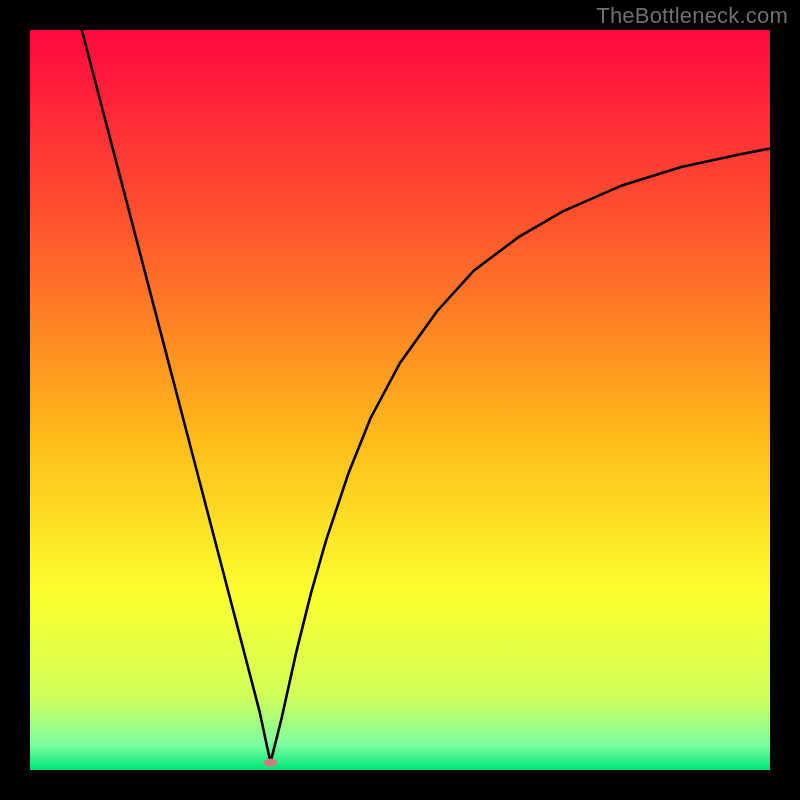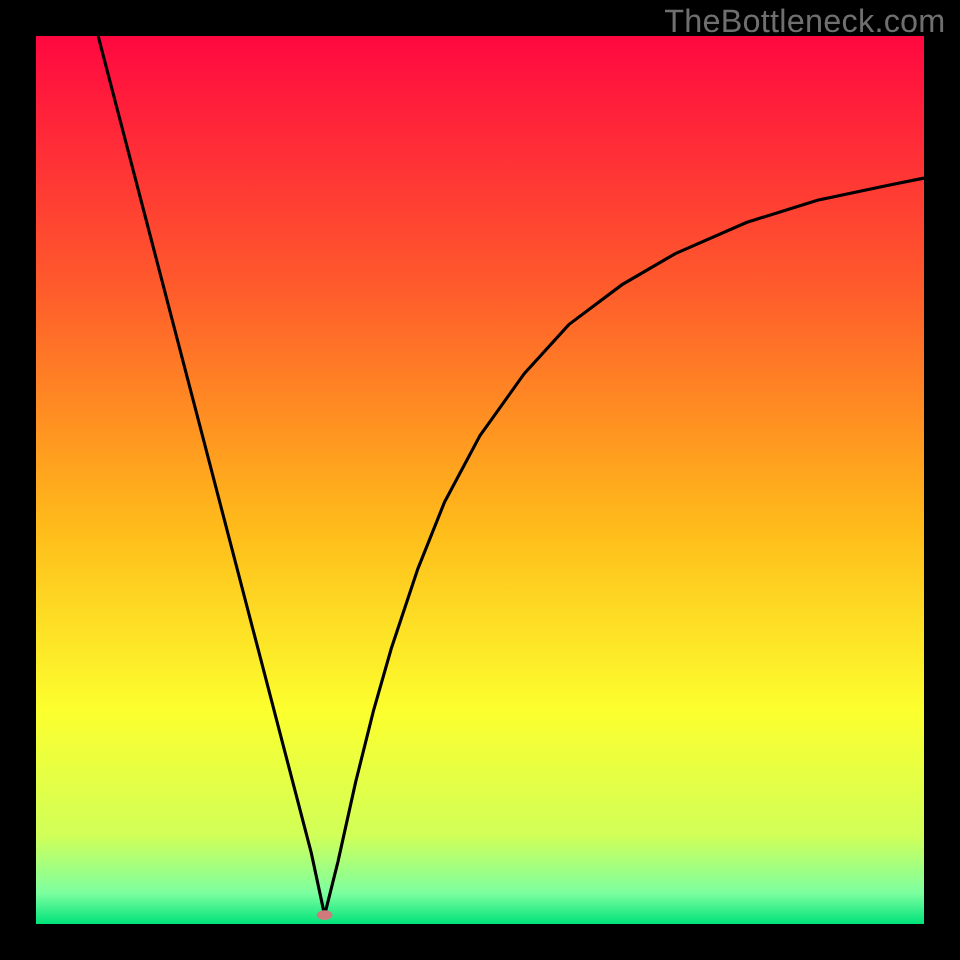--- a/index.html
+++ b/index.html
@@ -22,21 +22,21 @@
     left: 30px;
     top: 30px;
     width: 740px;
     height: 740px;
   }
   .watermark {
     position: absolute;
     top: 3px;
     right: 12px;
     color: #6f6f6f;
-    font-size: 27px;
+    font-size: 22px;
     font-weight: 500;
     letter-spacing: 0.2px;
   }
 </style>
 </head>
 <body>
 
 <div class="outer">
   <div class="watermark">TheBottleneck.com</div>
 

